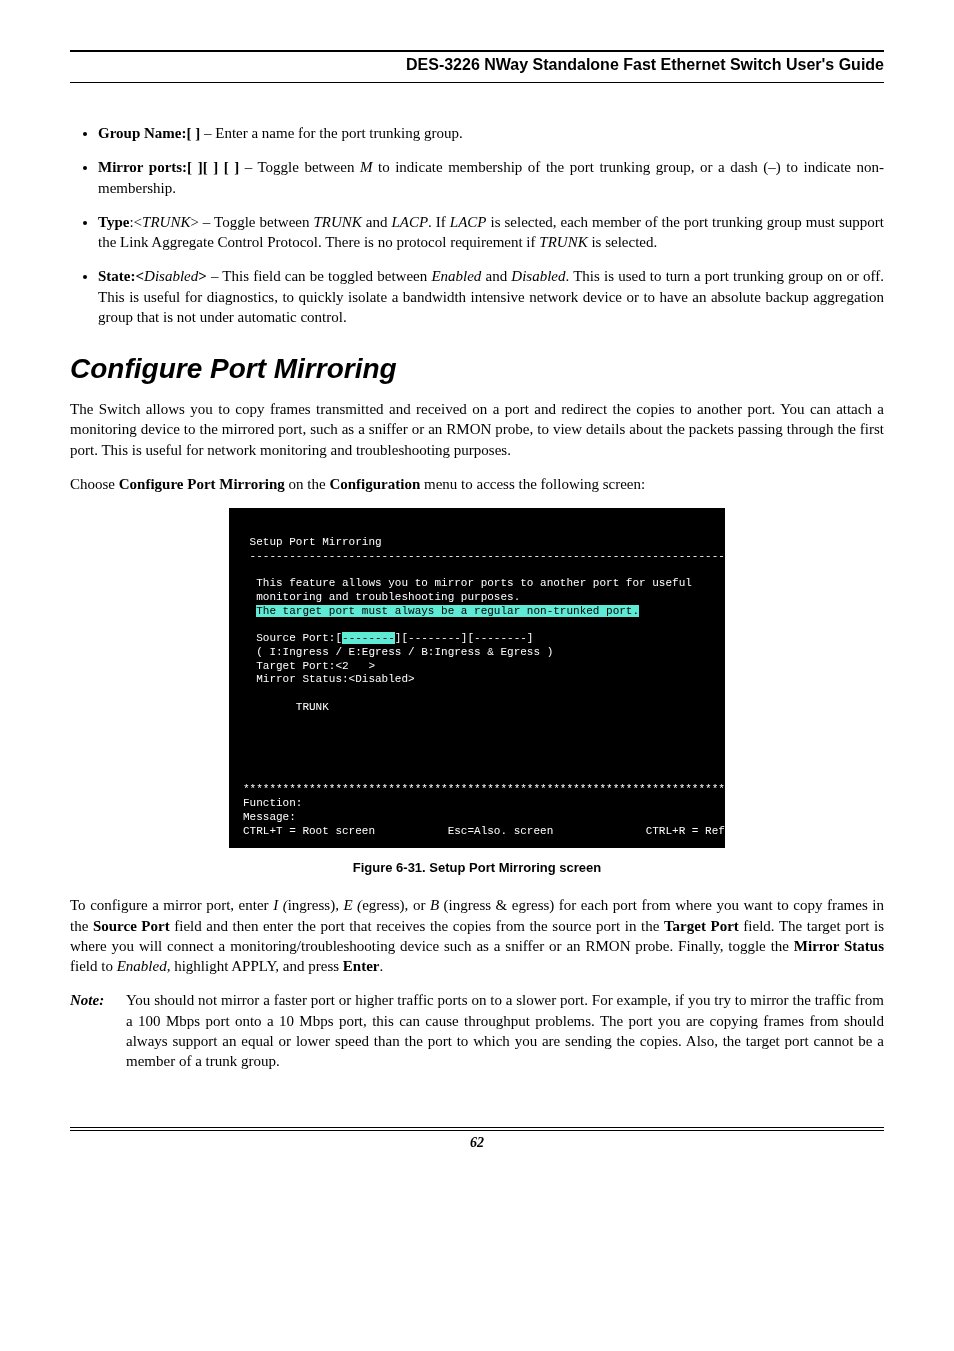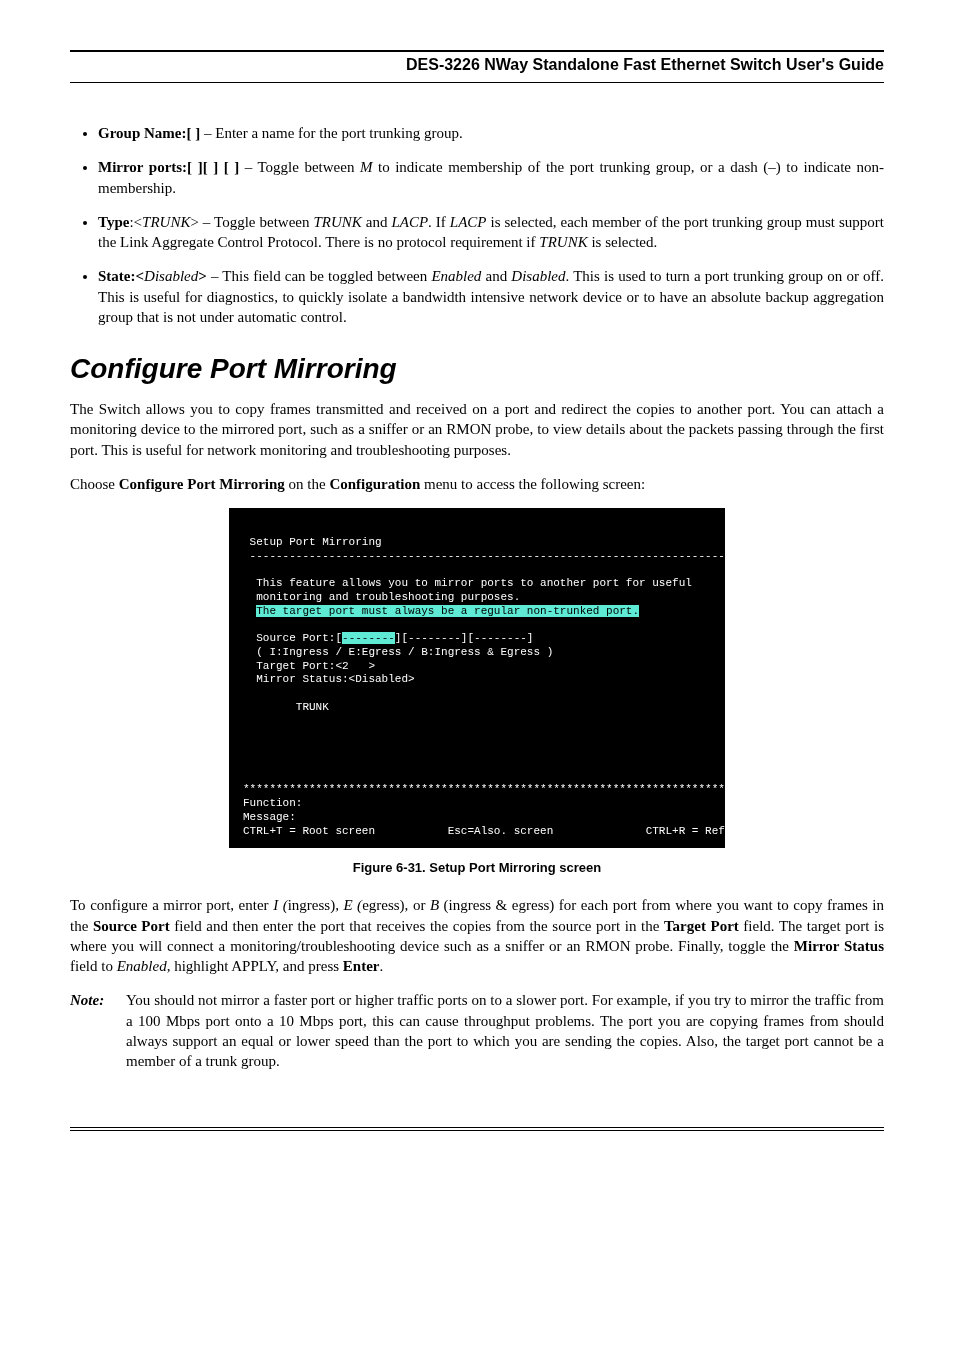--- a/index.html
+++ b/index.html
@@ -184,14 +184,15 @@
     <span>To configure a mirror port, enter </span><span class="italic">I (</span><span>ingress)</span><span class="italic">, E (</span><span>egress), or </span><span class="italic">B</span><span> (ingress &amp; egress) for each port from where you want to copy frames in the </span><span class="bold">Source Port</span><span> field and then enter the port that receives the copies from the source port in the </span><span class="bold">Target Port</span><span> field. The target port is where you will connect a monitoring/troubleshooting device such as a sniffer or an RMON probe. Finally, toggle the </span><span class="bold">Mirror Status</span><span> field to </span><span class="italic">Enabled</span><span>, highlight APPLY, and press </span><span class="bold">Enter</span><span>.</span>
   </p>
 
   <div class="note-block">
     <div class="note-label">Note:</div>
     <div class="note-body">You should not mirror a faster port or higher traffic ports on to a slower port. For example, if you try to mirror the traffic from a 100 Mbps port onto a 10 Mbps port, this can cause throughput problems. The port you are copying frames from should always support an equal or lower speed than the port to which you are sending the copies. Also, the target port cannot be a member of a trunk group.</div>
   </div>
 
   <div class="footer-rule-1"></div>
   <div class="footer-rule-2"></div>
+  <div class="page-num">62</div>
 
 </div>
 
 </body></html>

